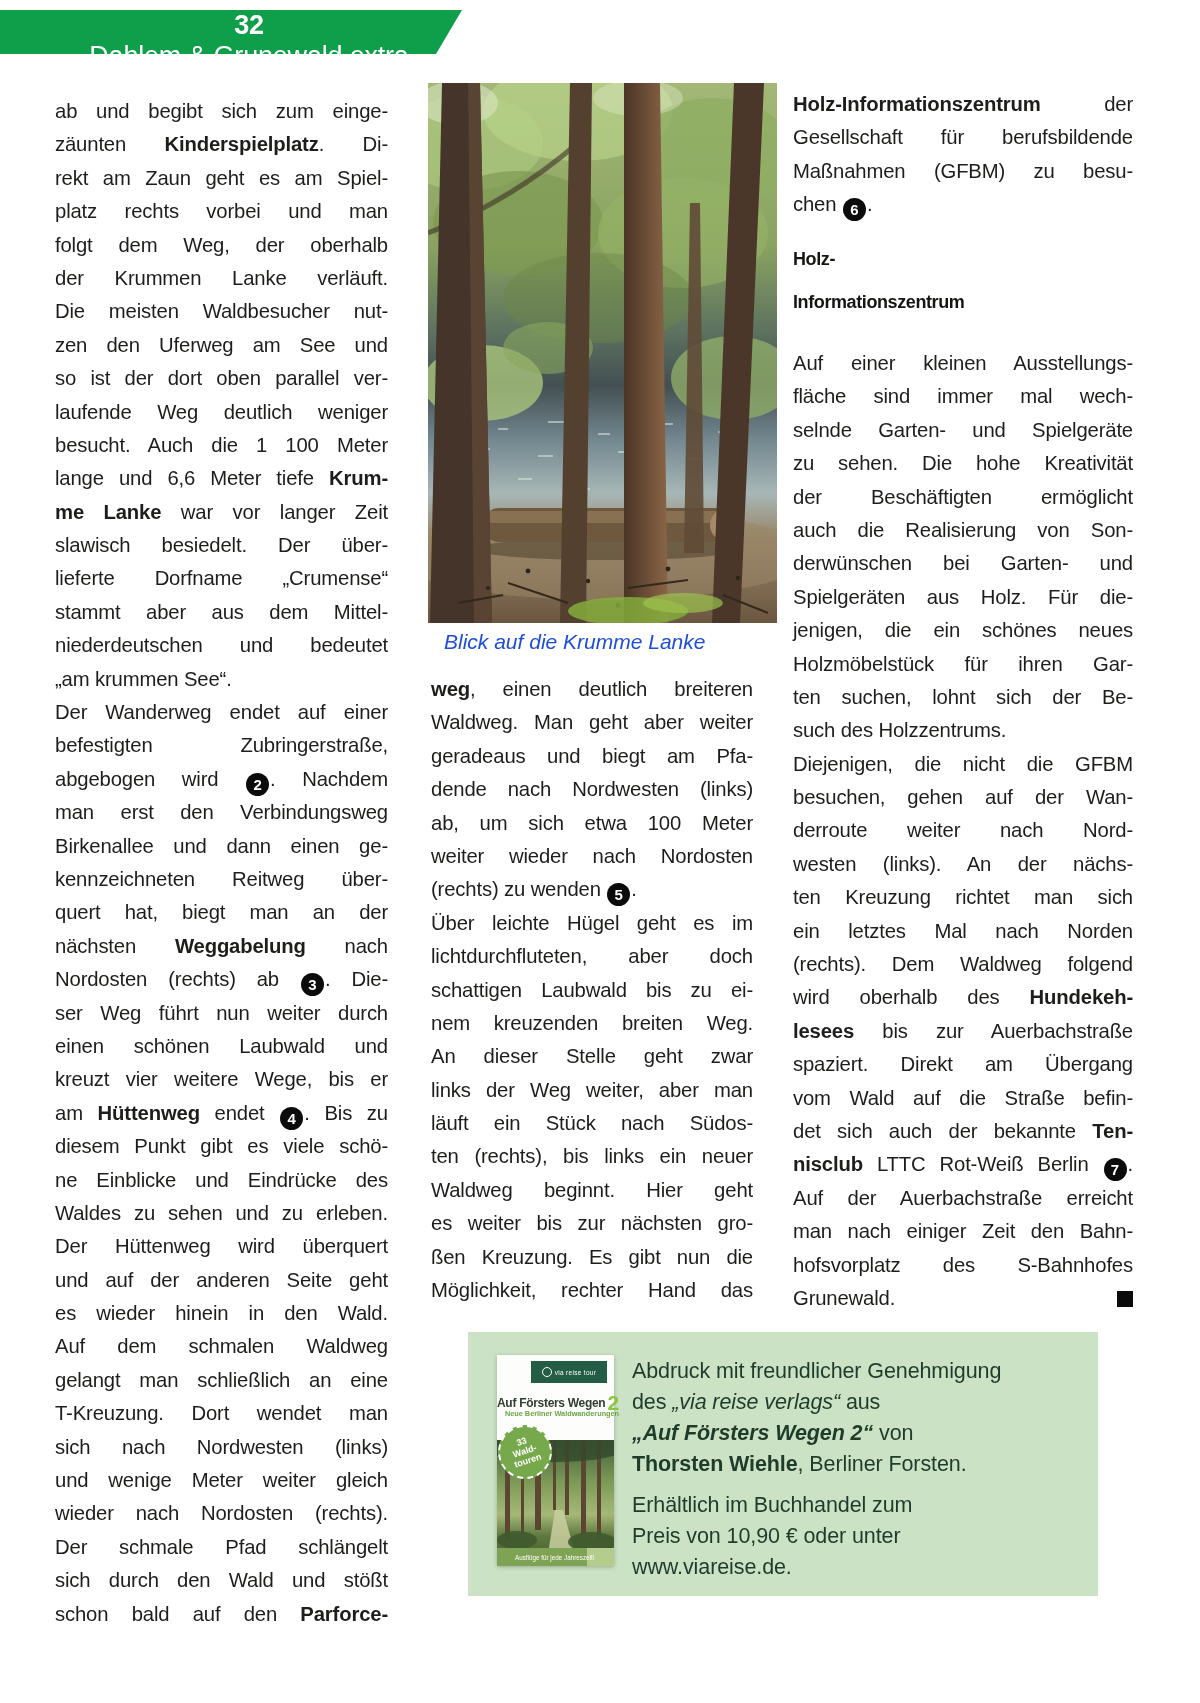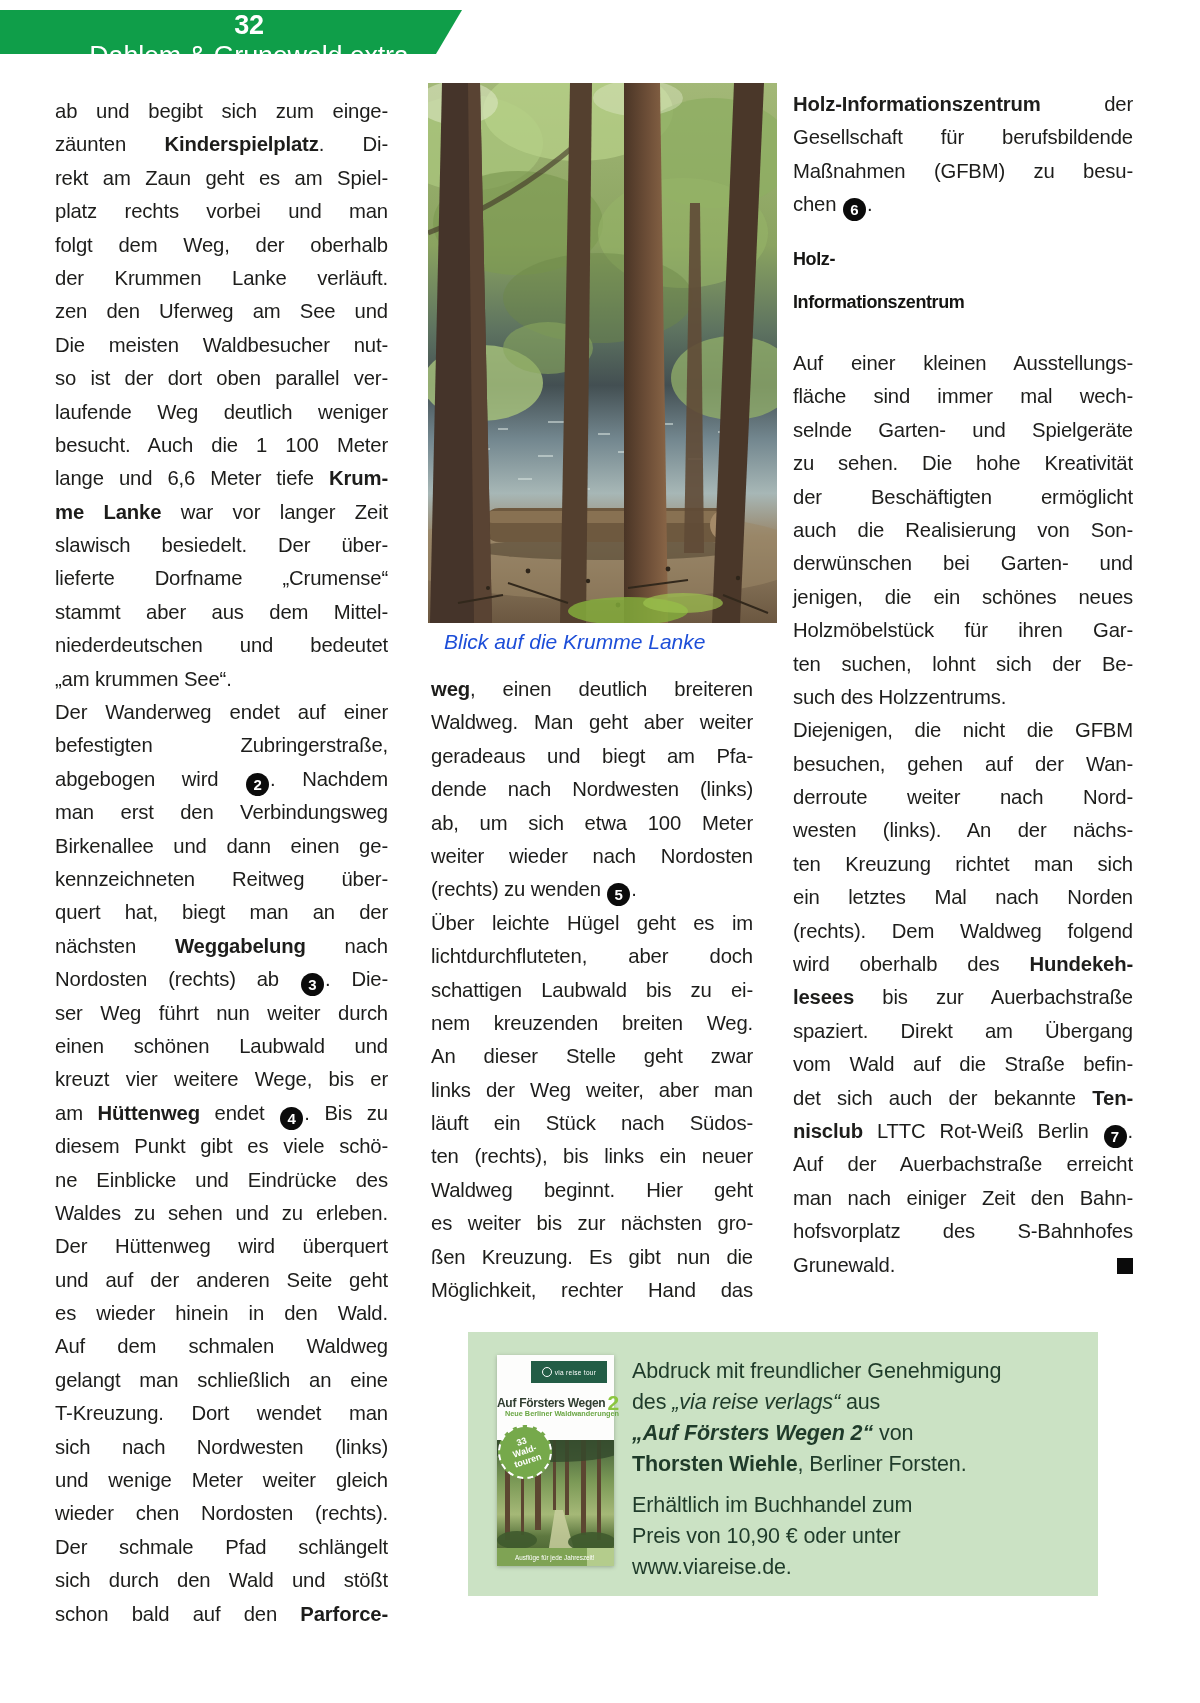--- a/index.html
+++ b/index.html
@@ -85,22 +85,22 @@
   <span class="htitle">Dahlem &amp; Grunewald extra</span>
 </div>
 
 <div class="textcol" style="left:55px;top:88px;width:333px;margin-top:7px;">
     <div class="line"><span>ab und begibt sich zum einge-</span></div>
     <div class="line"><span>zäunten </span><span class="b">Kinderspielplatz</span><span>. Di-</span></div>
     <div class="line"><span>rekt am Zaun geht es am Spiel-</span></div>
     <div class="line"><span>platz rechts vorbei und man</span></div>
     <div class="line"><span>folgt dem Weg, der oberhalb</span></div>
     <div class="line"><span>der Krummen Lanke verläuft.</span></div>
+    <div class="line"><span>Die meisten Waldbesucher nut-</span></div>
     <div class="line"><span>zen den Uferweg am See und</span></div>
-    <div class="line"><span>Die meisten Waldbesucher nut-</span></div>
     <div class="line"><span>so ist der dort oben parallel ver-</span></div>
     <div class="line"><span>laufende Weg deutlich weniger</span></div>
     <div class="line"><span>besucht. Auch die 1 100 Meter</span></div>
     <div class="line"><span>lange und 6,6 Meter tiefe </span><span class="b">Krum-</span></div>
     <div class="line"><span class="b">me Lanke</span><span> war vor langer Zeit</span></div>
     <div class="line"><span>slawisch besiedelt. Der über-</span></div>
     <div class="line"><span>lieferte Dorfname „Crumense“</span></div>
     <div class="line"><span>stammt aber aus dem Mittel-</span></div>
     <div class="line"><span>niederdeutschen und bedeutet</span></div>
     <div class="line end"><span>„am krummen See“.</span></div>
@@ -121,21 +121,21 @@
     <div class="line"><span>ne Einblicke und Eindrücke des</span></div>
     <div class="line"><span>Waldes zu sehen und zu erleben.</span></div>
     <div class="line"><span>Der Hüttenweg wird überquert</span></div>
     <div class="line"><span>und auf der anderen Seite geht</span></div>
     <div class="line"><span>es wieder hinein in den Wald.</span></div>
     <div class="line"><span>Auf dem schmalen Waldweg</span></div>
     <div class="line"><span>gelangt man schließlich an eine</span></div>
     <div class="line"><span>T-Kreuzung. Dort wendet man</span></div>
     <div class="line"><span>sich nach Nordwesten (links)</span></div>
     <div class="line"><span>und wenige Meter weiter gleich</span></div>
-    <div class="line"><span>wieder chen Nordosten (rechts).</span></div>
+    <div class="line"><span>wieder nach Nordosten (rechts).</span></div>
     <div class="line"><span>Der schmale Pfad schlängelt</span></div>
     <div class="line"><span>sich durch den Wald und stößt</span></div>
     <div class="line"><span>schon bald auf den </span><span class="b">Parforce-</span></div>
   </div>
 
 <div class="textcol" style="left:431px;top:673px;width:322px;">
     <div class="line"><span class="b">weg</span><span>, einen deutlich breiteren</span></div>
     <div class="line"><span>Waldweg. Man geht aber weiter</span></div>
     <div class="line"><span>geradeaus und biegt am Pfa-</span></div>
     <div class="line"><span>dende nach Nordwesten (links)</span></div>
@@ -169,20 +169,21 @@
 </div>
 
 <div class="textcol" style="left:793px;top:347px;width:340px;">
     <div class="line"><span>Auf einer kleinen Ausstellungs-</span></div>
     <div class="line"><span>fläche sind immer mal wech-</span></div>
     <div class="line"><span>selnde Garten- und Spielgeräte</span></div>
     <div class="line"><span>zu sehen. Die hohe Kreativität</span></div>
     <div class="line"><span>der Beschäftigten ermöglicht</span></div>
     <div class="line"><span>auch die Realisierung von Son-</span></div>
     <div class="line"><span>derwünschen bei Garten- und</span></div>
+    <div class="line"><span>Spielgeräten aus Holz. Für die-</span></div>
     <div class="line"><span>jenigen, die ein schönes neues</span></div>
     <div class="line"><span>Holzmöbelstück für ihren Gar-</span></div>
     <div class="line"><span>ten suchen, lohnt sich der Be-</span></div>
     <div class="line end"><span>such des Holzzentrums.</span></div>
     <div class="line"><span>Diejenigen, die nicht die GFBM</span></div>
     <div class="line"><span>besuchen, gehen auf der Wan-</span></div>
     <div class="line"><span>derroute weiter nach Nord-</span></div>
     <div class="line"><span>westen (links). An der nächs-</span></div>
     <div class="line"><span>ten Kreuzung richtet man sich</span></div>
     <div class="line"><span>ein letztes Mal nach Norden</span></div>

